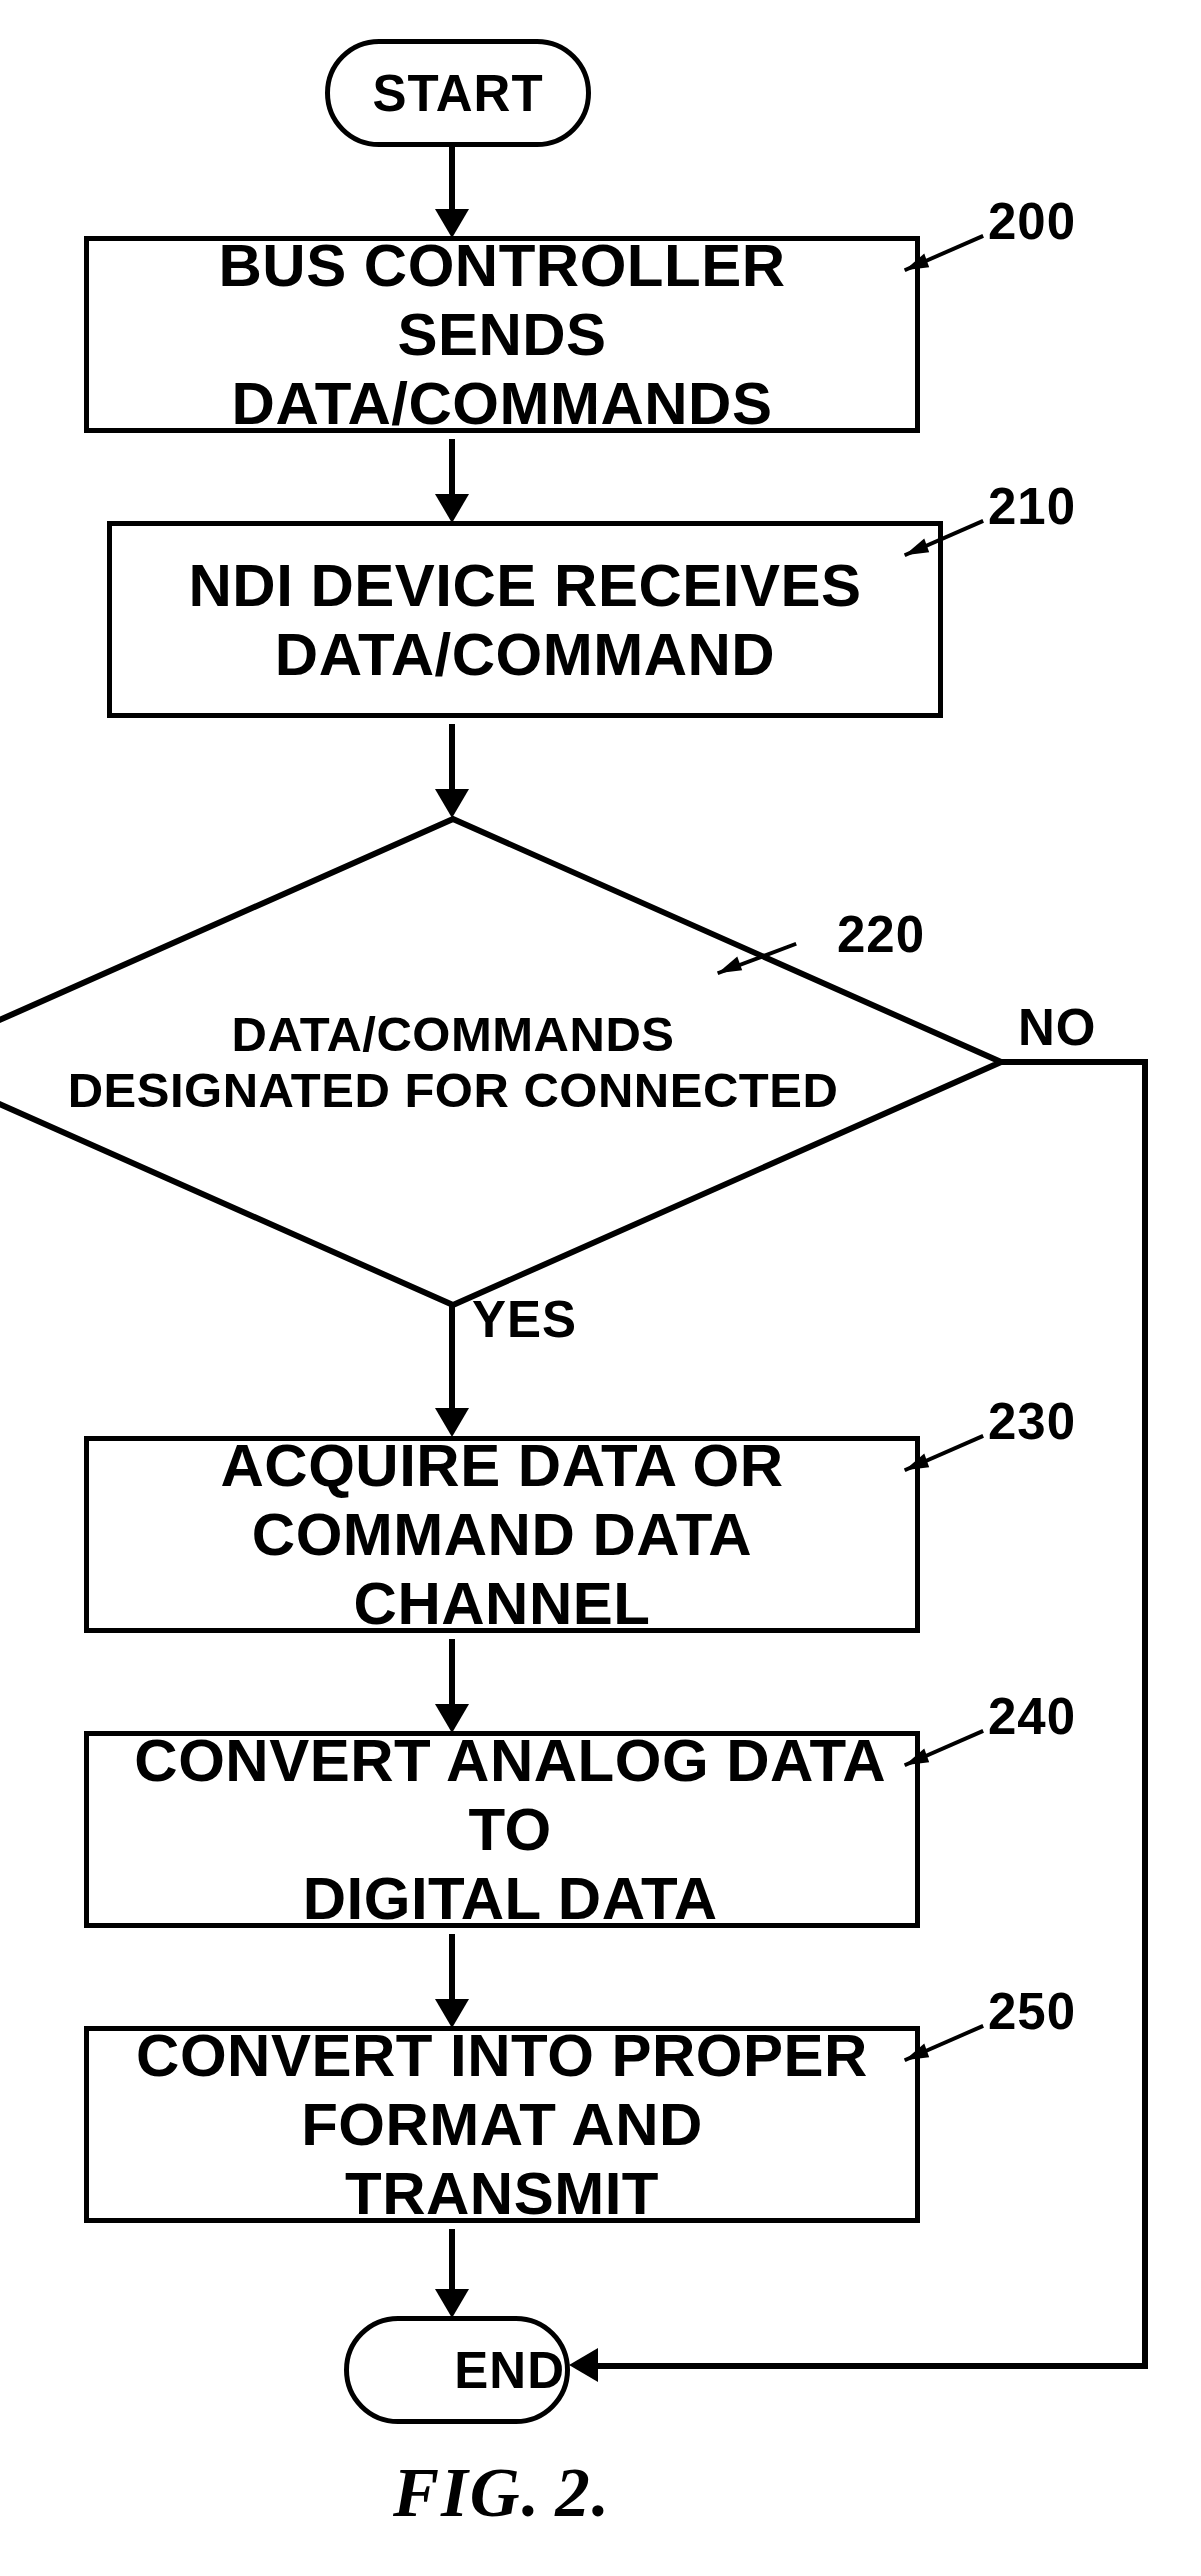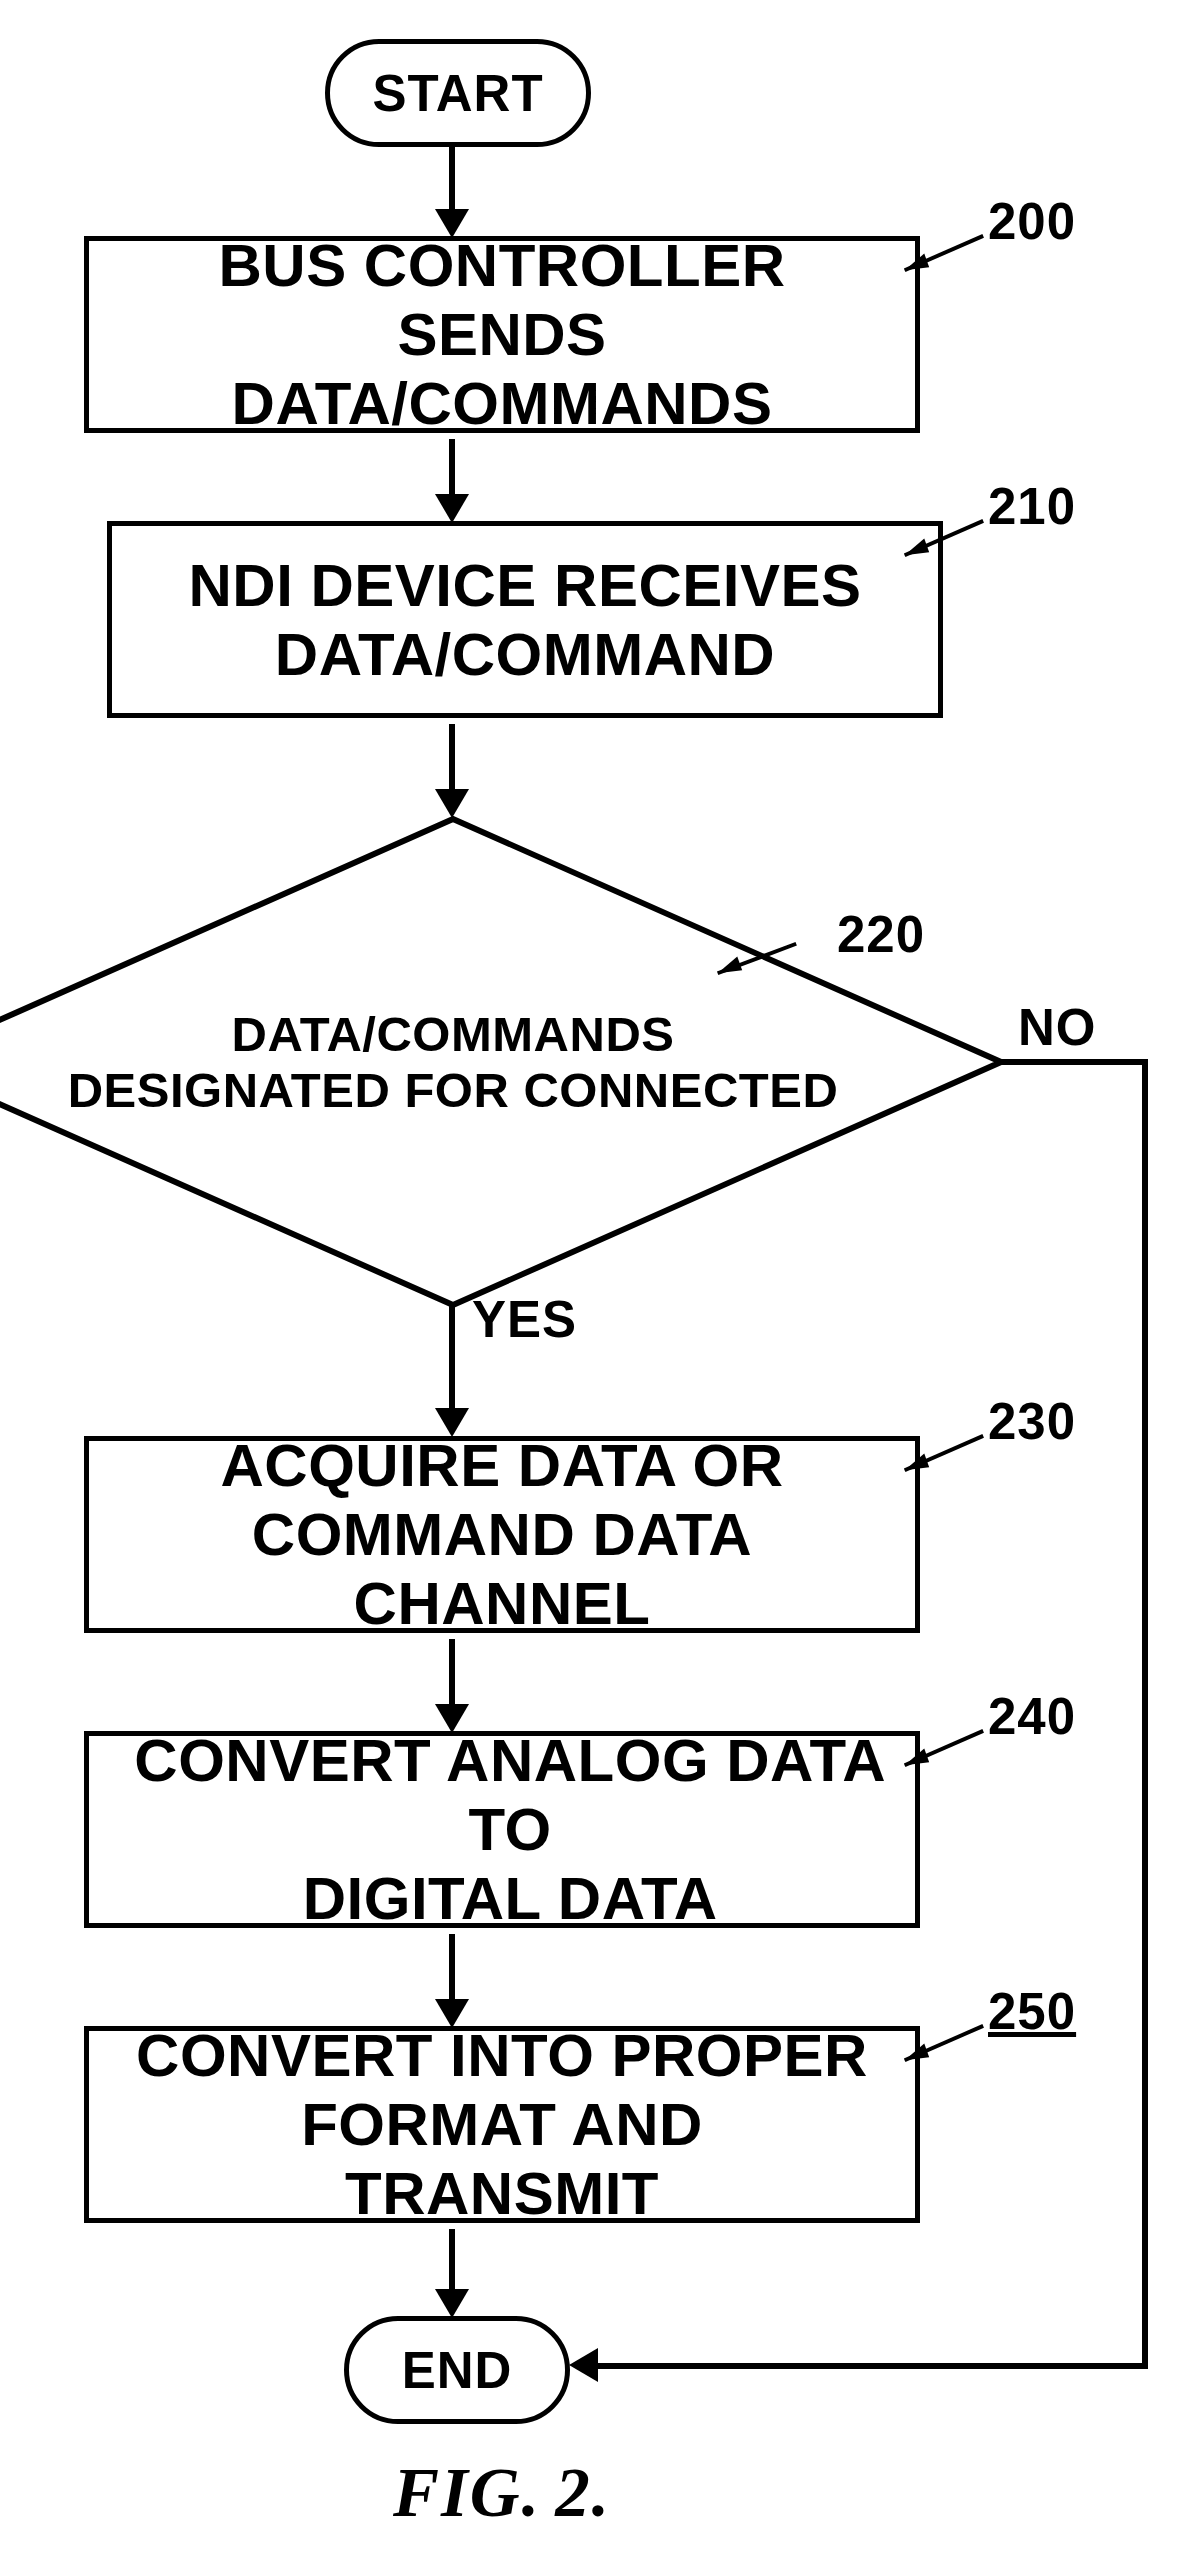--- a/index.html
+++ b/index.html
@@ -141,21 +141,21 @@
 <div class="abs proc" style="left:84px; top:1731px; width:836px; height:197px;padding-left:36px;">
   <span class="proc-line">CONVERT ANALOG DATA TO</span>
   <span class="proc-line">DIGITAL DATA</span>
 </div>
 
 <div class="abs proc" style="left:84px; top:2026px; width:836px; height:197px;">
   <span class="proc-line">CONVERT INTO PROPER FORMAT AND</span>
   <span class="proc-line">TRANSMIT</span>
 </div>
 
-<div class="abs term" style="left:344px; top:2316px; width:216px; height:98px;">
+<div class="abs term" style="left:344px; top:2316px; width:216px; height:98px;justify-content:flex-end;">
   <span>END</span>
 </div>
 
 <div class="abs vline" style="left:449px; top:144px; height:69px;"></div>
 <div class="abs arrowhead-down" style="left:435px; top:209px;"></div>
 
 <div class="abs vline" style="left:449px; top:439px; height:59px;"></div>
 <div class="abs arrowhead-down" style="left:435px; top:494px;"></div>
 
 <div class="abs vline" style="left:449px; top:724px; height:69px;"></div>
@@ -203,21 +203,21 @@
   <line x1="100" y1="10" x2="20" y2="45" stroke="#000" stroke-width="4"></line>
   <polygon points="20,45 40,28 45,42" fill="#000"></polygon>
 </svg>
 
 <div class="abs lbl" style="left:988px; top:1687px;">240</div>
 <svg class="abs" style="left:885px; top:1721px; width:108px; height:59px;" viewBox="0 0 110 60" width="108" height="59">
   <line x1="100" y1="10" x2="20" y2="45" stroke="#000" stroke-width="4"></line>
   <polygon points="20,45 40,28 45,42" fill="#000"></polygon>
 </svg>
 
-<div class="abs lbl" style="left:988px; top:1982px;text-decoration:underline;">250</div>
+<div class="abs lbl" style="left:988px; top:1982px;">250</div>
 <svg class="abs" style="left:885px; top:2016px; width:108px; height:59px;" viewBox="0 0 110 60" width="108" height="59">
   <line x1="100" y1="10" x2="20" y2="45" stroke="#000" stroke-width="4"></line>
   <polygon points="20,45 40,28 45,42" fill="#000"></polygon>
 </svg>
 
 <div class="abs" style="left:393px; top:2454px;">
   <span class="fig-label">FIG.</span>
   <span class="fig-label fig-num" style="margin-left:9.8px;">2.</span>
 </div>
 

